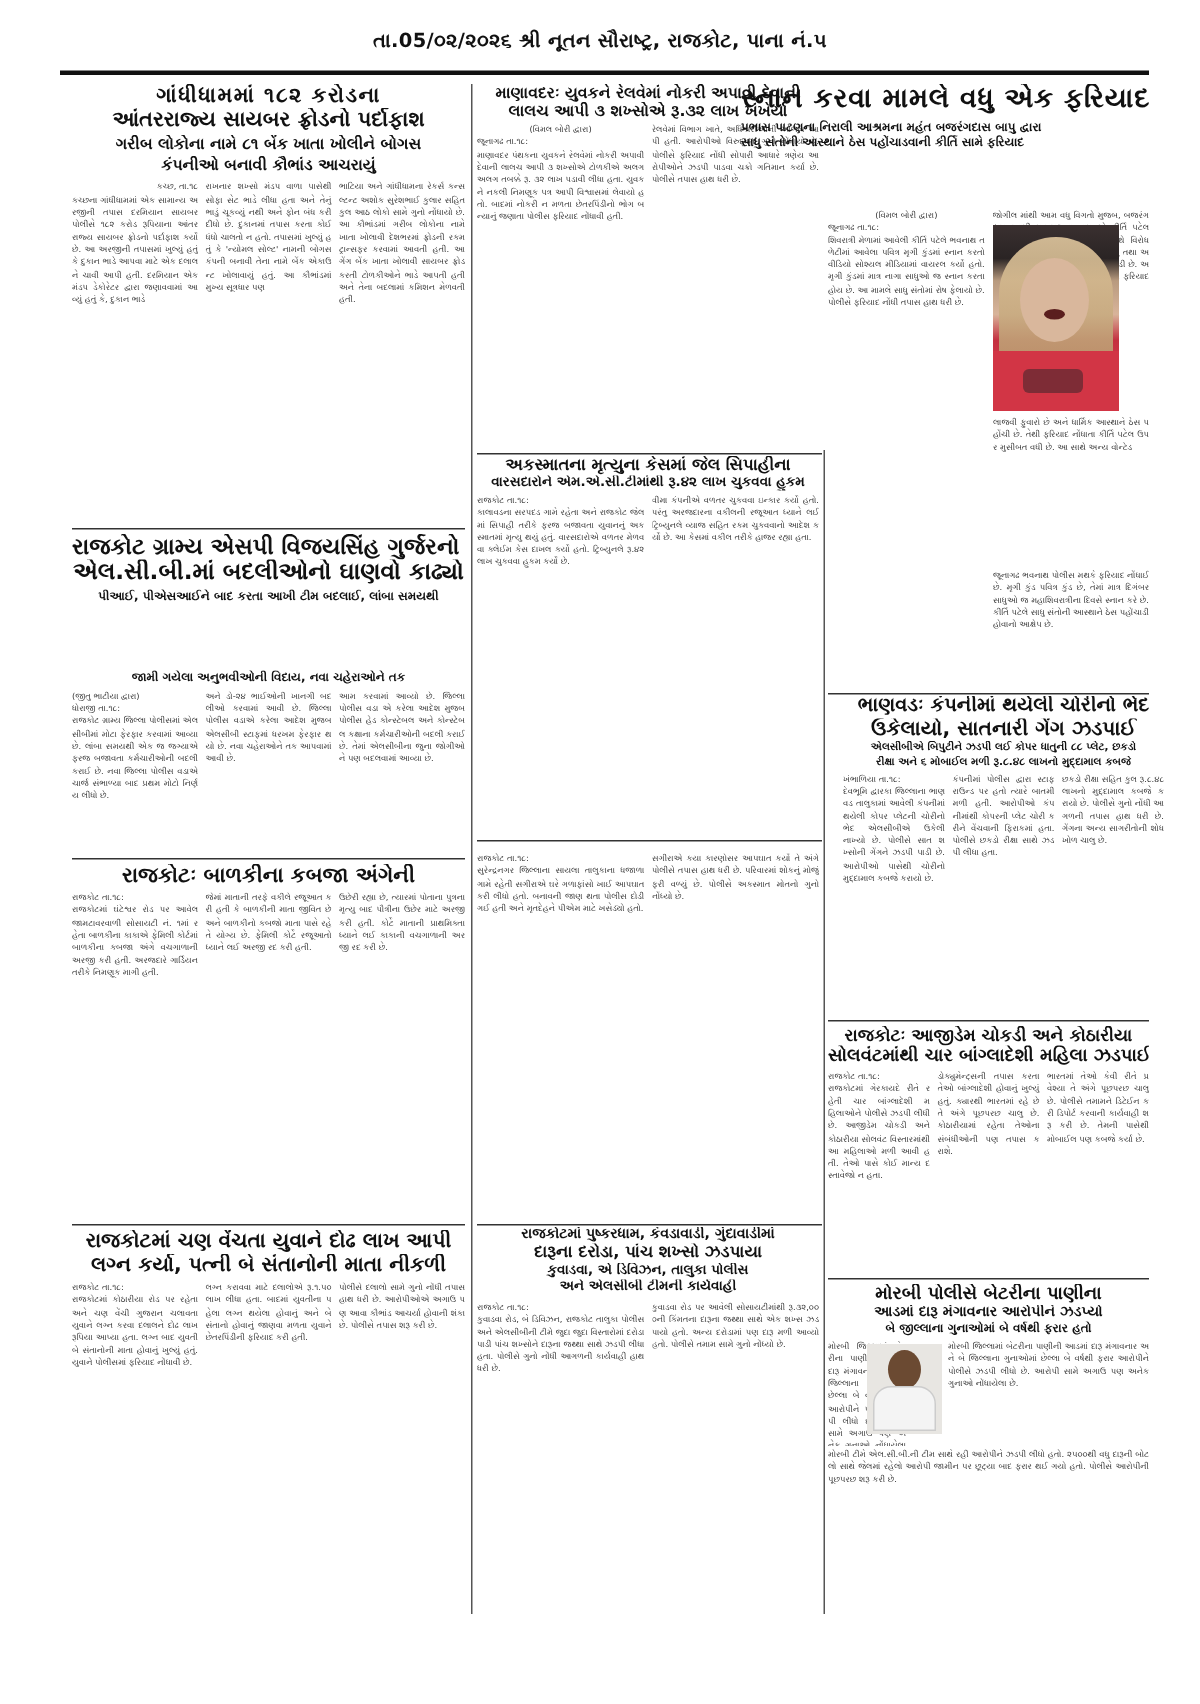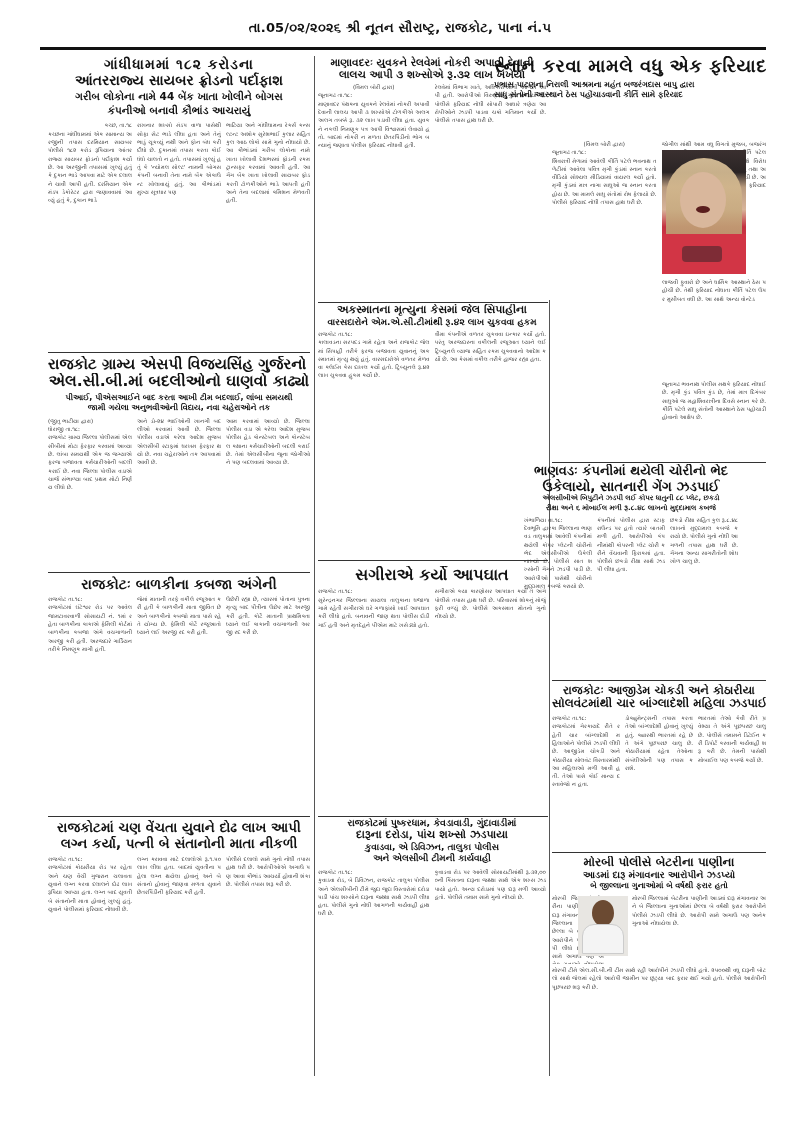--- a/index.html
+++ b/index.html
@@ -39,42 +39,42 @@
 <body>
 
 <div class="masthead">
   <div class="masthead-text">તા.05/૦૨/૨૦૨૬ શ્રી નૂતન સૌરાષ્ટ્ર, રાજકોટ, પાના નં.૫</div>
   <div class="masthead-rule"></div>
 </div>
 
 <div class="col" style="left:48px; top:56px; width:262px;">
   <div class="hl hl-lg" style="letter-spacing:1px;">ગાંધીધામમાં ૧૮૨ કરોડના</div>
   <div class="hl hl-lg">આંતરરાજ્ય સાયબર ફ્રોડનો પર્દાફાશ</div>
-  <div class="sub" style="font-size:10.5px; margin-top:2px;">ગરીબ લોકોના નામે 44 બેંક ખાતા ખોલીને બોગસ</div>
+  <div class="sub" style="font-size:10.5px; margin-top:2px;">ગરીબ લોકોના નામે ૮૧ બેંક ખાતા ખોલીને બોગસ</div>
   <div class="sub" style="font-size:10.5px;">કંપનીઓ બનાવી કૌભાંડ આચરાયું</div>
   <div class="body-cols" style="margin-top:4px; height:150px;">
     <div>
       <div class="dateline" style="text-align:right;">કચ્છ, તા.૧૮</div>
       <div class="text" style="height:142px;">કચ્છના ગાંધીધામમાં એક સામાન્ય અરજીની તપાસ દરમિયાન સાયબર પોલીસે ૧૮૨ કરોડ રૂપિયાના આંતરરાજ્ય સાયબર ફ્રોડનો પર્દાફાશ કર્યો છે. આ અરજીની તપાસમાં ખુલ્યું હતું કે દુકાન ભાડે આપવા માટે એક દલાલને ચાવી આપી હતી. દરમિયાન એક મંડપ ડેકોરેટર દ્વારા જણાવવામાં આવ્યું હતું કે, દુકાન ભાડે</div>
     </div>
     <div>
         <div class="text" style="height:150px;">રાખનાર શખ્સો મંડપ વાળા પાસેથી સોફા સેટ ભાડે લીધા હતા અને તેનું ભાડું ચૂકવ્યું નથી અને ફોન બંધ કરી દીધો છે. દુકાનમાં તપાસ કરતા કોઈ ધંધો ચાલતો ન હતો. તપાસમાં ખુલ્યું હતું કે 'ન્યોમલ સોલ્ટ' નામની બોગસ કંપની બનાવી તેના નામે બેંક એકાઉન્ટ ખોલાવાયું હતું. આ કૌભાંડમાં મુખ્ય સૂત્રધાર પણ</div>
       </div>
     <div>
         <div class="text" style="height:150px;">ભાટિયા અને ગાંધીધામના રેકર્સ કન્સલ્ટન્ટ અશોક સુરેશભાઈ કુલાર સહિત કુલ આઠ લોકો સામે ગુનો નોંધાયો છે. આ કૌભાંડમાં ગરીબ લોકોના નામે ખાતા ખોલાવી દેશભરમાં ફ્રોડની રકમ ટ્રાન્સફર કરવામાં આવતી હતી. આ ગેંગ બેંક ખાતા ખોલાવી સાયબર ફ્રોડ કરતી ટોળકીઓને ભાડે આપતી હતી અને તેના બદલામાં કમિશન મેળવતી હતી.</div>
       </div>
   </div>
 </div>
 <div class="rule-h" style="left:48px; top:352px; width:262px;"></div>
 
 <div class="col" style="left:48px; top:356px; width:262px;">
   <div class="hl" style="font-size:15px;">રાજકોટ ગ્રામ્ય એસપી વિજયસિંહ ગુર્જરનો સપાટોઃ</div>
   <div class="hl" style="font-size:15.5px;">એલ.સી.બી.માં બદલીઓનો ઘાણવો કાઢ્યો</div>
   <div class="sub" style="font-size:8px; margin-top:2px;">પીઆઈ, પીએસઆઈને બાદ કરતા આખી ટીમ બદલાઈ, લાંબા સમયથી</div>
-  <div class="sub" style="font-size:8px;">જામી ગયેલા અનુભવીઓની વિદાય, નવા ચહેરાઓને તક</div>
+  <div class="sub" style="font-size:8px;margin-top:44px;">જામી ગયેલા અનુભવીઓની વિદાય, નવા ચહેરાઓને તક</div>
   <div class="body-cols" style="margin-top:3px; height:120px;">
     <div>
       <div class="dateline">(જીતુ ભાટીયા દ્વારા)</div>
       <div class="dateline">ધોરાજી તા.૧૮:</div>
       <div class="text" style="height:103px;">રાજકોટ ગ્રામ્ય જિલ્લા પોલીસમાં એલસીબીમાં મોટા ફેરફાર કરવામાં આવ્યા છે. લાંબા સમયથી એક જ જગ્યાએ ફરજ બજાવતા કર્મચારીઓની બદલી કરાઈ છે. નવા જિલ્લા પોલીસ વડાએ ચાર્જ સંભાળ્યા બાદ પ્રથમ મોટો નિર્ણય લીધો છે.</div>
     </div>
     <div>
         <div class="text" style="height:120px;">અને ડો-૨૪ ભાઈઓની ખાનગી બદલીઓ કરવામાં આવી છે. જિલ્લા પોલીસ વડાએ કરેલા આદેશ મુજબ એલસીબી સ્ટાફમાં ધરખમ ફેરફાર થયો છે. નવા ચહેરાઓને તક આપવામાં આવી છે.</div>
       </div>
     <div>
@@ -145,21 +145,20 @@
       <div class="text" style="height:208px;">કાલાવડના સરપદડ ગામે રહેતા અને રાજકોટ જેલમાં સિપાહી તરીકે ફરજ બજાવતા યુવાનનું અકસ્માતમાં મૃત્યુ થયું હતું. વારસદારોએ વળતર મેળવવા ક્લેઈમ કેસ દાખલ કર્યો હતો. ટ્રિબ્યુનલે રૂ.૪૨ લાખ ચુકવવા હુકમ કર્યો છે.</div>
     </div>
     <div>
         <div class="text" style="height:216px;">વીમા કંપનીએ વળતર ચુકવવા ઇન્કાર કર્યો હતો. પરંતુ અરજદારના વકીલની રજૂઆત ધ્યાને લઈ ટ્રિબ્યુનલે વ્યાજ સહિત રકમ ચુકવવાનો આદેશ કર્યો છે. આ કેસમાં વકીલ તરીકે હાજર રહ્યા હતા.</div>
       </div>
   </div>
 </div>
 <div class="rule-h" style="left:318px; top:560px; width:230px;"></div>
 
 <div class="col" style="left:318px; top:566px; width:228px;">
-  <div class="hl" style="font-size:16px;">સગીરાએ કર્યો આપઘાત</div>
   <div class="body-cols" style="margin-top:3px; height:168px;">
     <div>
       <div class="dateline">રાજકોટ તા.૧૮:</div>
       <div class="text" style="height:160px;">સુરેન્દ્રનગર જિલ્લાના સાયલા તાલુકાના ધજાળા ગામે રહેતી સગીરાએ ઘરે ગળાફાંસો ખાઈ આપઘાત કરી લીધો હતો. બનાવની જાણ થતા પોલીસ દોડી ગઈ હતી અને મૃતદેહને પીએમ માટે ખસેડ્યો હતો.</div>
     </div>
     <div>
         <div class="text" style="height:168px;">સગીરાએ કયા કારણોસર આપઘાત કર્યો તે અંગે પોલીસે તપાસ હાથ ધરી છે. પરિવારમાં શોકનું મોજું ફરી વળ્યું છે. પોલીસે અકસ્માત મોતનો ગુનો નોંધ્યો છે.</div>
       </div>
   </div>
 </div>
@@ -205,21 +204,21 @@
   <div class="face"></div>
   <div class="mouth"></div>
   <div class="shirt"></div>
   <div class="shirt-print"></div>
 </div>
 <div class="text" style="position:absolute; left:662px; top:278px; width:104px; height:100px;">લાજવી ફુવારો છે અને ધાર્મિક આસ્થાને ઠેસ પહોંચી છે. તેથી ફરિયાદ નોંધાતા કીર્તિ પટેલ ઉપર મુસીબત વધી છે. આ સાથે અન્ય વોન્ટેડ</div>
 <div class="text" style="position:absolute; left:662px; top:380px; width:104px; height:60px;">જૂનાગઢ ભવનાથ પોલીસ મથકે ફરિયાદ નોંધાઈ છે. મૃગી કુંડ પવિત્ર કુંડ છે, તેમાં માત્ર દિગંબર સાધુઓ જ મહાશિવરાત્રીના દિવસે સ્નાન કરે છે. કીર્તિ પટેલે સાધુ સંતોની આસ્થાને ઠેસ પહોંચાડી હોવાનો આક્ષેપ છે.</div>
 
 <div class="rule-h" style="left:552px; top:462px; width:214px;"></div>
 
-<div class="col" style="left:524px; top:464px; width:214px;">
+<div class="col" style="left:562px; top:464px; width:214px;">
   <div class="hl" style="font-size:13px;">ભાણવડઃ કંપનીમાં થયેલી ચોરીનો ભેદ</div>
   <div class="hl" style="font-size:13.5px;">ઉકેલાયો, સાતનારી ગેંગ ઝડપાઈ</div>
   <div class="sub" style="font-size:7px;">એલસીબીએ બિપુટીને ઝડપી લઈ કોપર ધાતુની ૮૮ પ્લેટ, છકડો</div>
   <div class="sub" style="font-size:7px;">રીક્ષા અને ૬ મોબાઈલ મળી રૂ.૮.૪૮ લાખનો મુદ્દામાલ કબજે</div>
   <div class="body-cols" style="margin-top:3px; height:130px;">
     <div>
       <div class="dateline">ખંભાળિયા તા.૧૮:</div>
       <div class="text" style="height:122px;">દેવભૂમિ દ્વારકા જિલ્લાના ભાણવડ તાલુકામાં આવેલી કંપનીમાં થયેલી કોપર પ્લેટની ચોરીનો ભેદ એલસીબીએ ઉકેલી નાખ્યો છે. પોલીસે સાત શખ્સોની ગેંગને ઝડપી પાડી છે. આરોપીઓ પાસેથી ચોરીનો મુદ્દામાલ કબજે કરાયો છે.</div>
     </div>
     <div>

